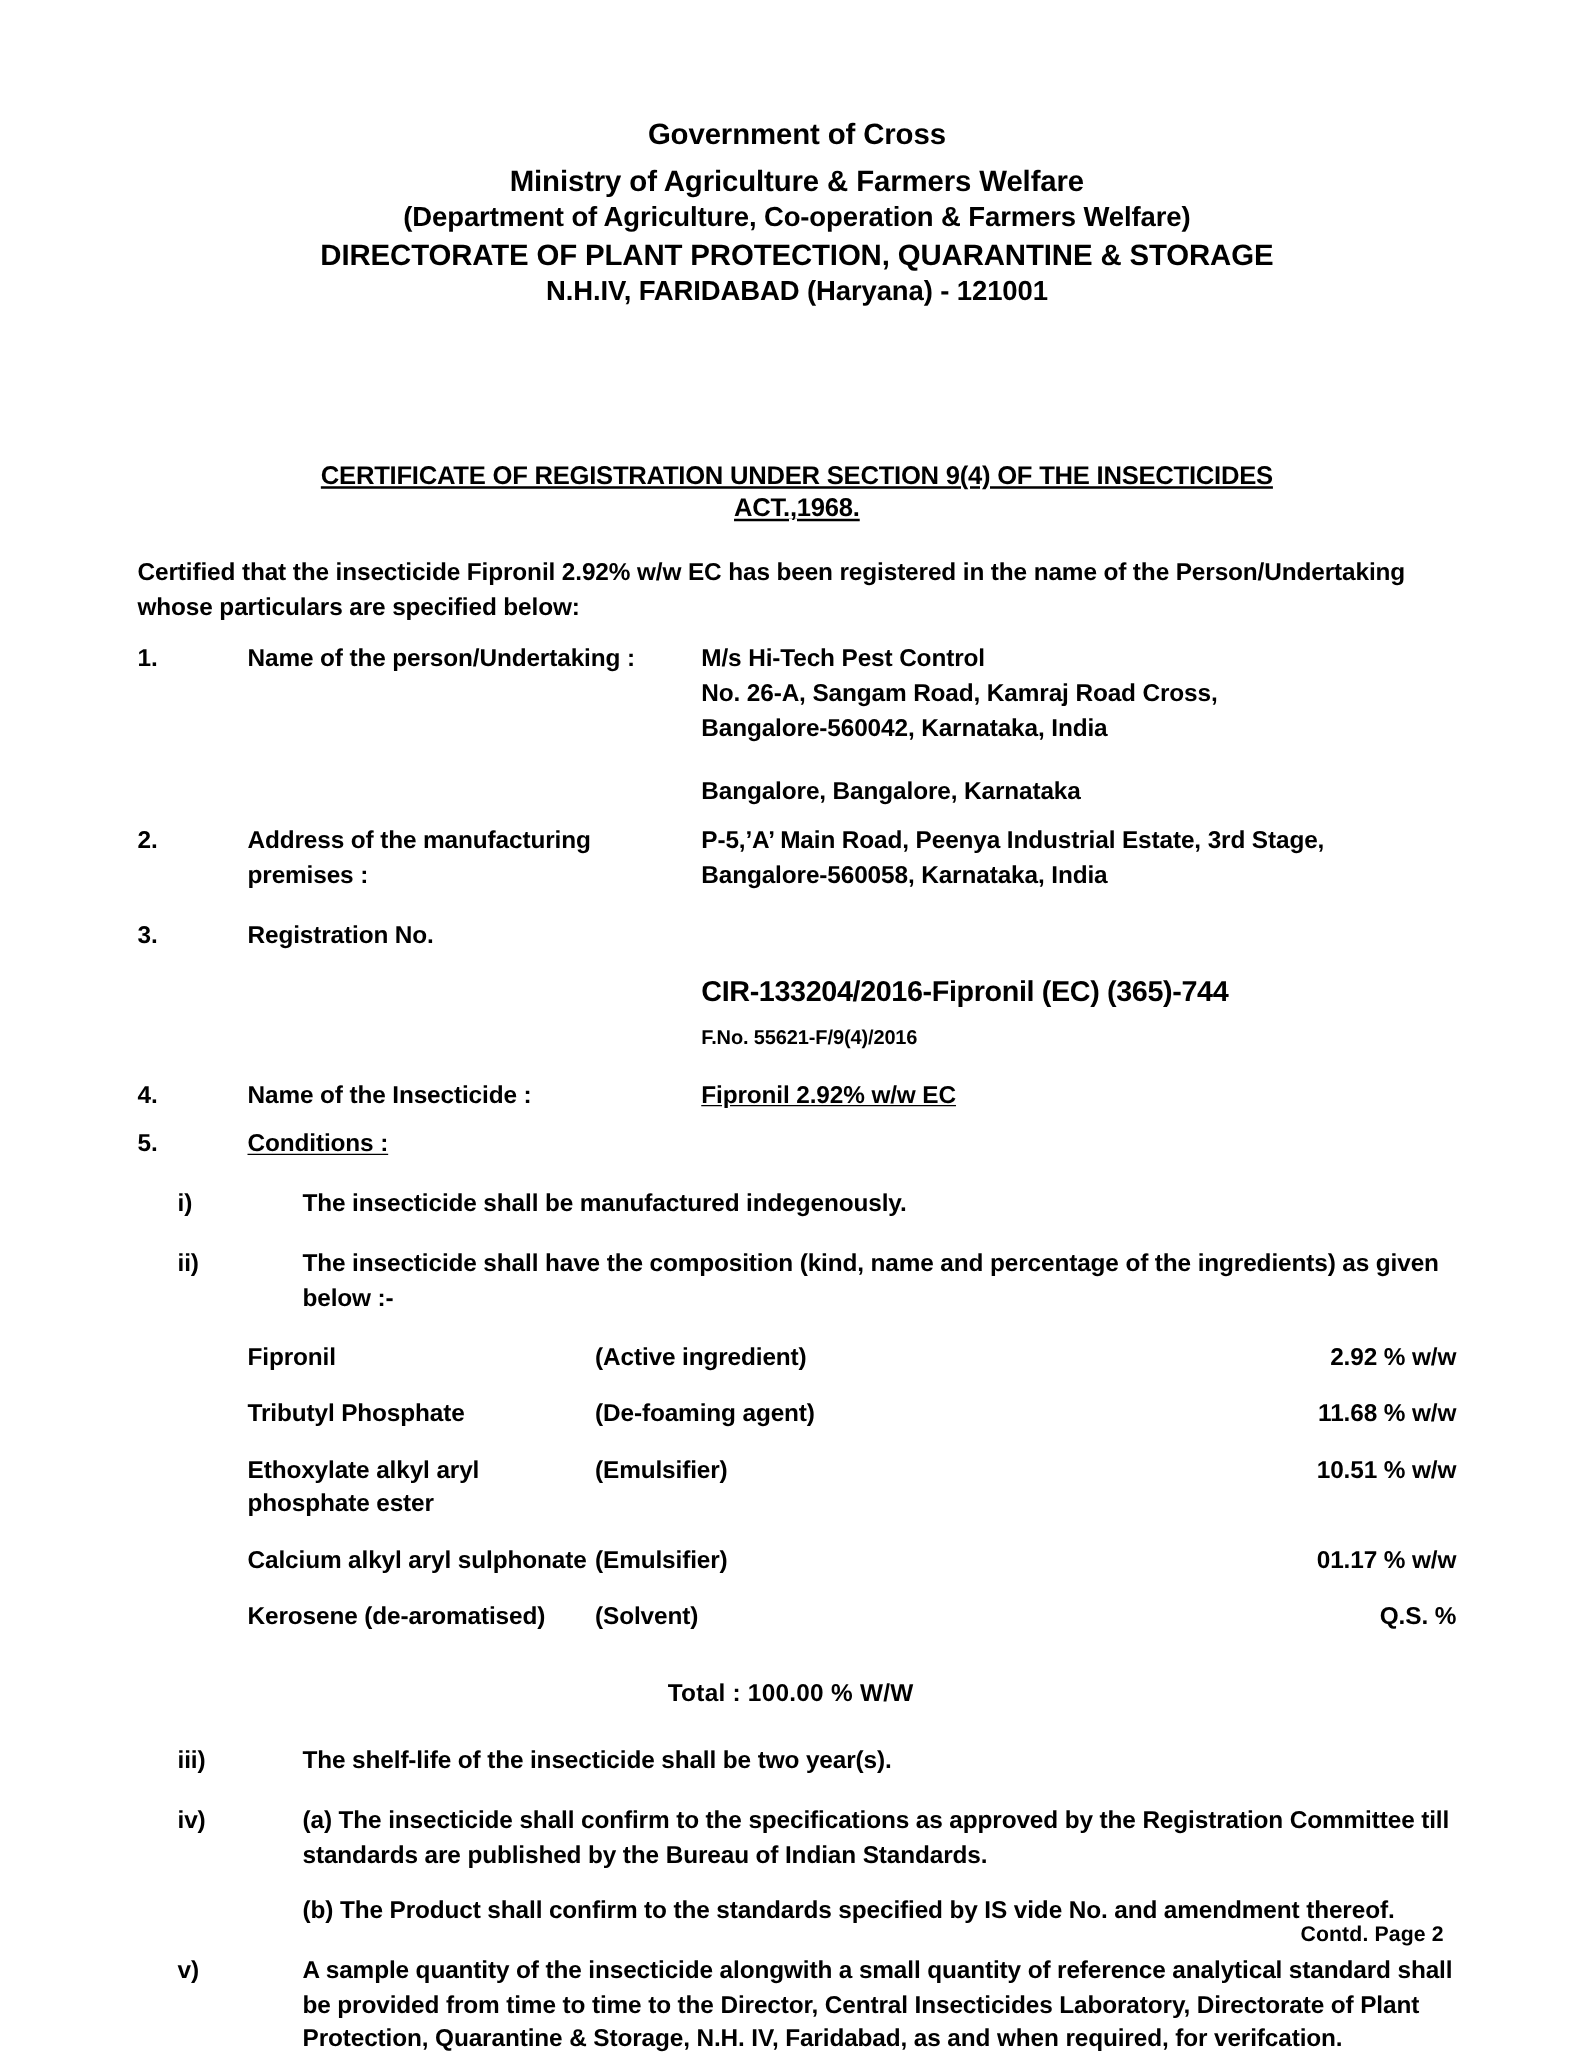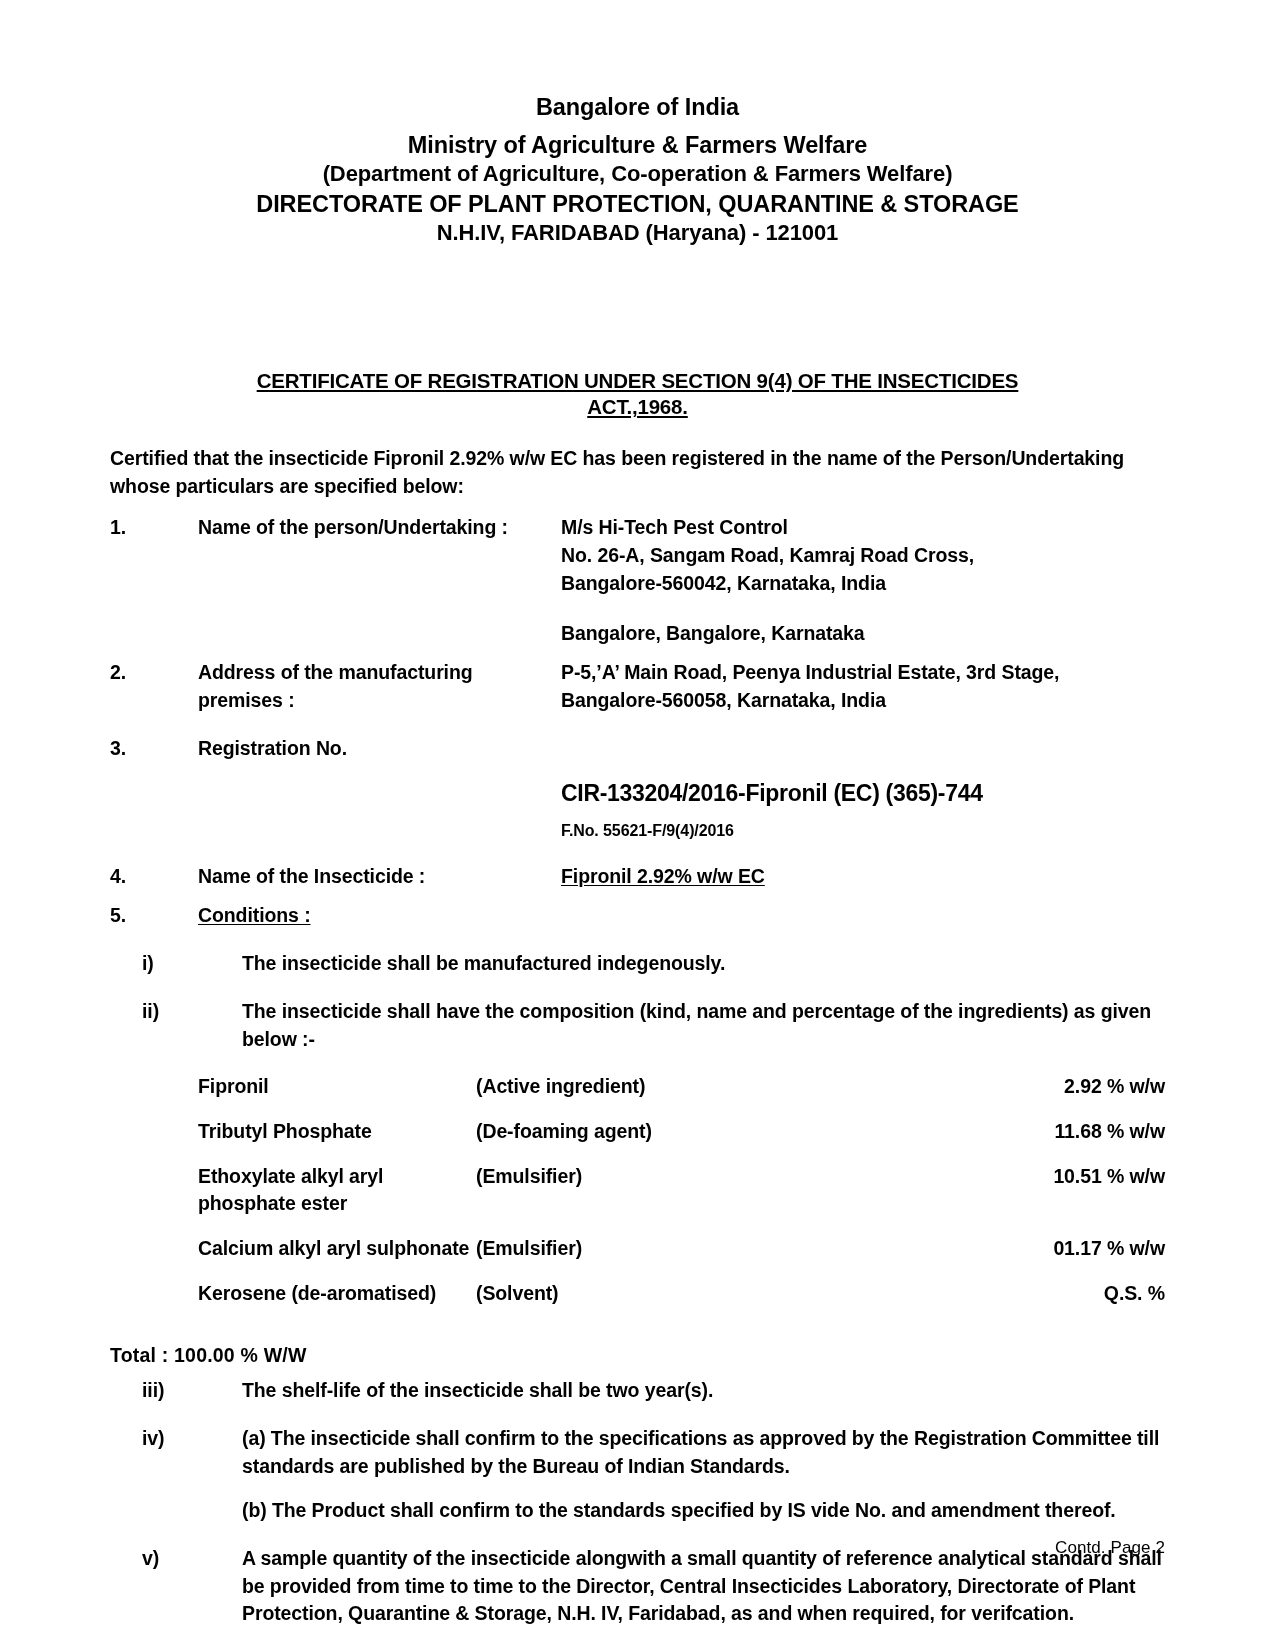--- a/index.html
+++ b/index.html
@@ -136,45 +136,45 @@
     line-height: 1.42;
     letter-spacing: -0.1px;
     padding: 0 0 17px 0;
     vertical-align: top;
   }
   .comp-name { width: 278px; }
   .comp-kind { width: 300px; }
   .comp-pct { text-align: right; }
 
   .total-line {
-    text-align: left;
+    text-align: center;
     font-weight: bold;
     font-size: 19.5px;
     margin-top: 20px;
-    margin-bottom: 10px;
+    margin-bottom: 28px;
     padding-right: 10px;
     letter-spacing: 0.2px;
   }
 
   .footer {
     position: absolute;
-    right: 110px;
+    right: 120px;
     bottom: 92px;
     font-size: 17px;
-    font-weight: normal;
+    font-weight: bold;
     letter-spacing: 0.1px;
   }
 </style>
 </head>
 <body>
 
 <div class="page">
 
   <div class="doc-header">
-    <div class="line hdr-1">Bangalore of India</div>
+    <div class="line hdr-1">Government of Cross</div>
     <div class="line hdr-2">Ministry of Agriculture &amp; Farmers Welfare</div>
     <div class="line hdr-3">(Department of Agriculture, Co-operation &amp; Farmers Welfare)</div>
     <div class="line hdr-4">DIRECTORATE OF PLANT PROTECTION, QUARANTINE &amp; STORAGE</div>
     <div class="line hdr-6">N.H.IV, FARIDABAD (Haryana) - 121001</div>
   </div>
 
   <div class="cert-title">
     <div><span>CERTIFICATE OF REGISTRATION UNDER SECTION 9(4) OF THE INSECTICIDES</span></div>
     <div><span>ACT.,1968.</span></div>
   </div>

